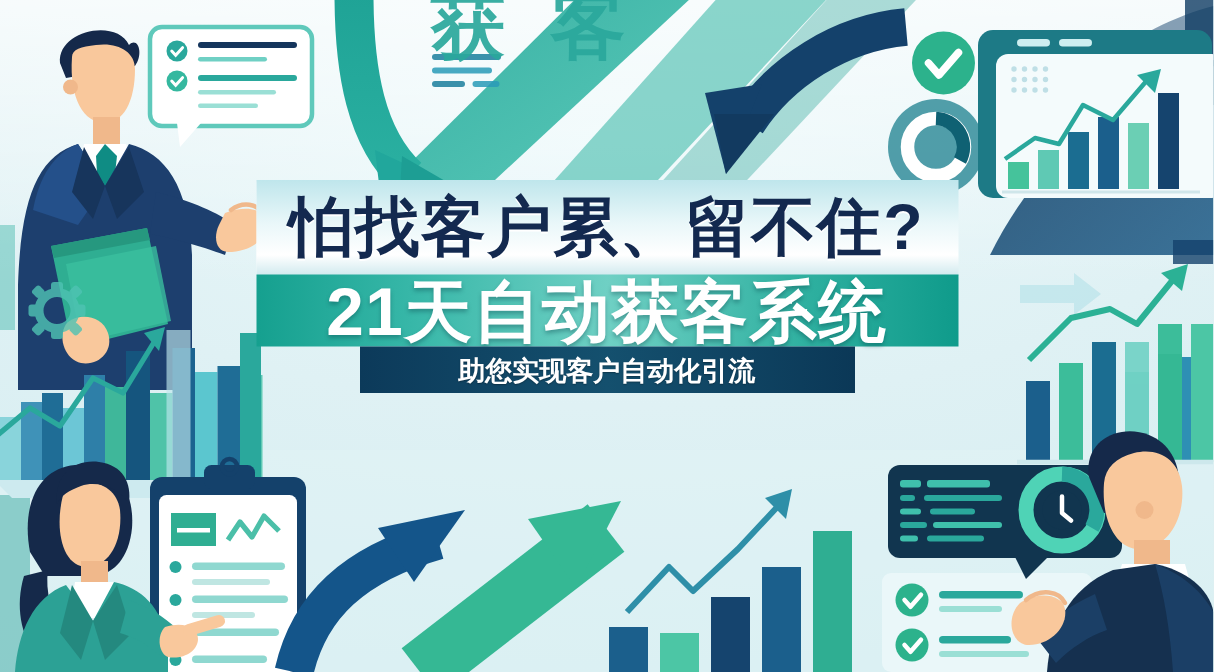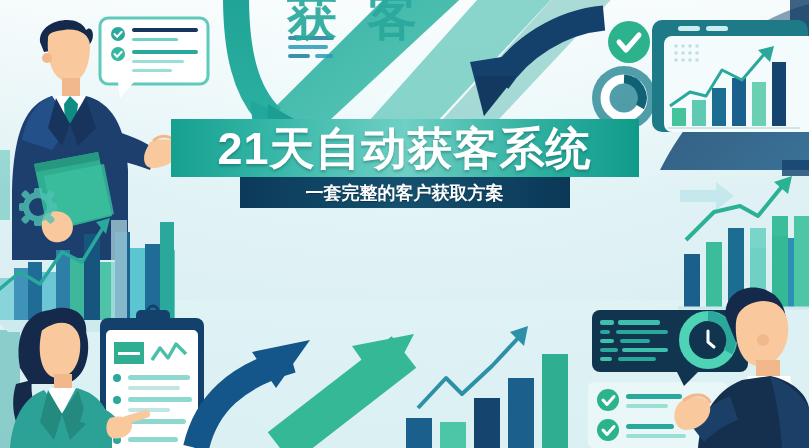--- a/index.html
+++ b/index.html
@@ -26,21 +26,21 @@
     background:linear-gradient(180deg,#bfe6ec 0%,#e9f7f9 45%,#ffffff 78%,#cfe9ee 100%);
     display:flex;align-items:center;justify-content:center;
     box-shadow:0 1px 0 rgba(255,255,255,.8);
   }
   .hl1{
     font-size:43px;font-weight:bold;color:#13294f;letter-spacing:1px;
     line-height:1;white-space:nowrap;
     text-shadow:0 1px 0 #ffffff;
   }
   .hl2-band{
-    width:468px;height:58px;margin-top:-1px;
+    width:468px;height:48px;margin-top:-1px;
     background:linear-gradient(90deg,#15a08f 0%,#37b7a8 22%,#6fd0c4 50%,#2fb0a0 78%,#0f9b8b 100%);
     display:flex;align-items:center;justify-content:center;
   }
   .hl2{
     font-size:45px;font-weight:bold;color:#ffffff;letter-spacing:1px;
     line-height:1;white-space:nowrap;
     text-shadow:0 2px 3px rgba(7,60,70,.35);
   }
   .sub1-band{
     width:468px;height:30px;margin-top:1px;
@@ -431,21 +431,24 @@
 
         <path d="M730,396 C712,404 700,414 690,424 L704,442 C714,432 726,424 738,420 Z" fill="#1b3f66"></path>
 
         <path d="M680,402 C692,394 708,396 710,406 C712,418 700,430 686,430 C674,430 670,412 680,402 Z" fill="#f9c89c"></path>
         <path d="M684,400 C694,392 706,394 710,402" stroke="#f0b88b" stroke-width="3" fill="none" stroke-linecap="round"></path>
       </g>
     </svg>
   </div>
 
   <div class="headline-stack">
+    <div class="hl1-band">
+      <div class="hl1">怕找客户累、留不住?</div>
+    </div>
     <div class="hl2-band">
       <div class="hl2">21天自动获客系统</div>
     </div>
     <div class="sub2-band">
-      <div class="sub">一套完整的客户获取方案</div>
+      <div class="sub">助您实现客户自动化引流</div>
     </div>
   </div>
 
 </div>
 
 </body></html>

